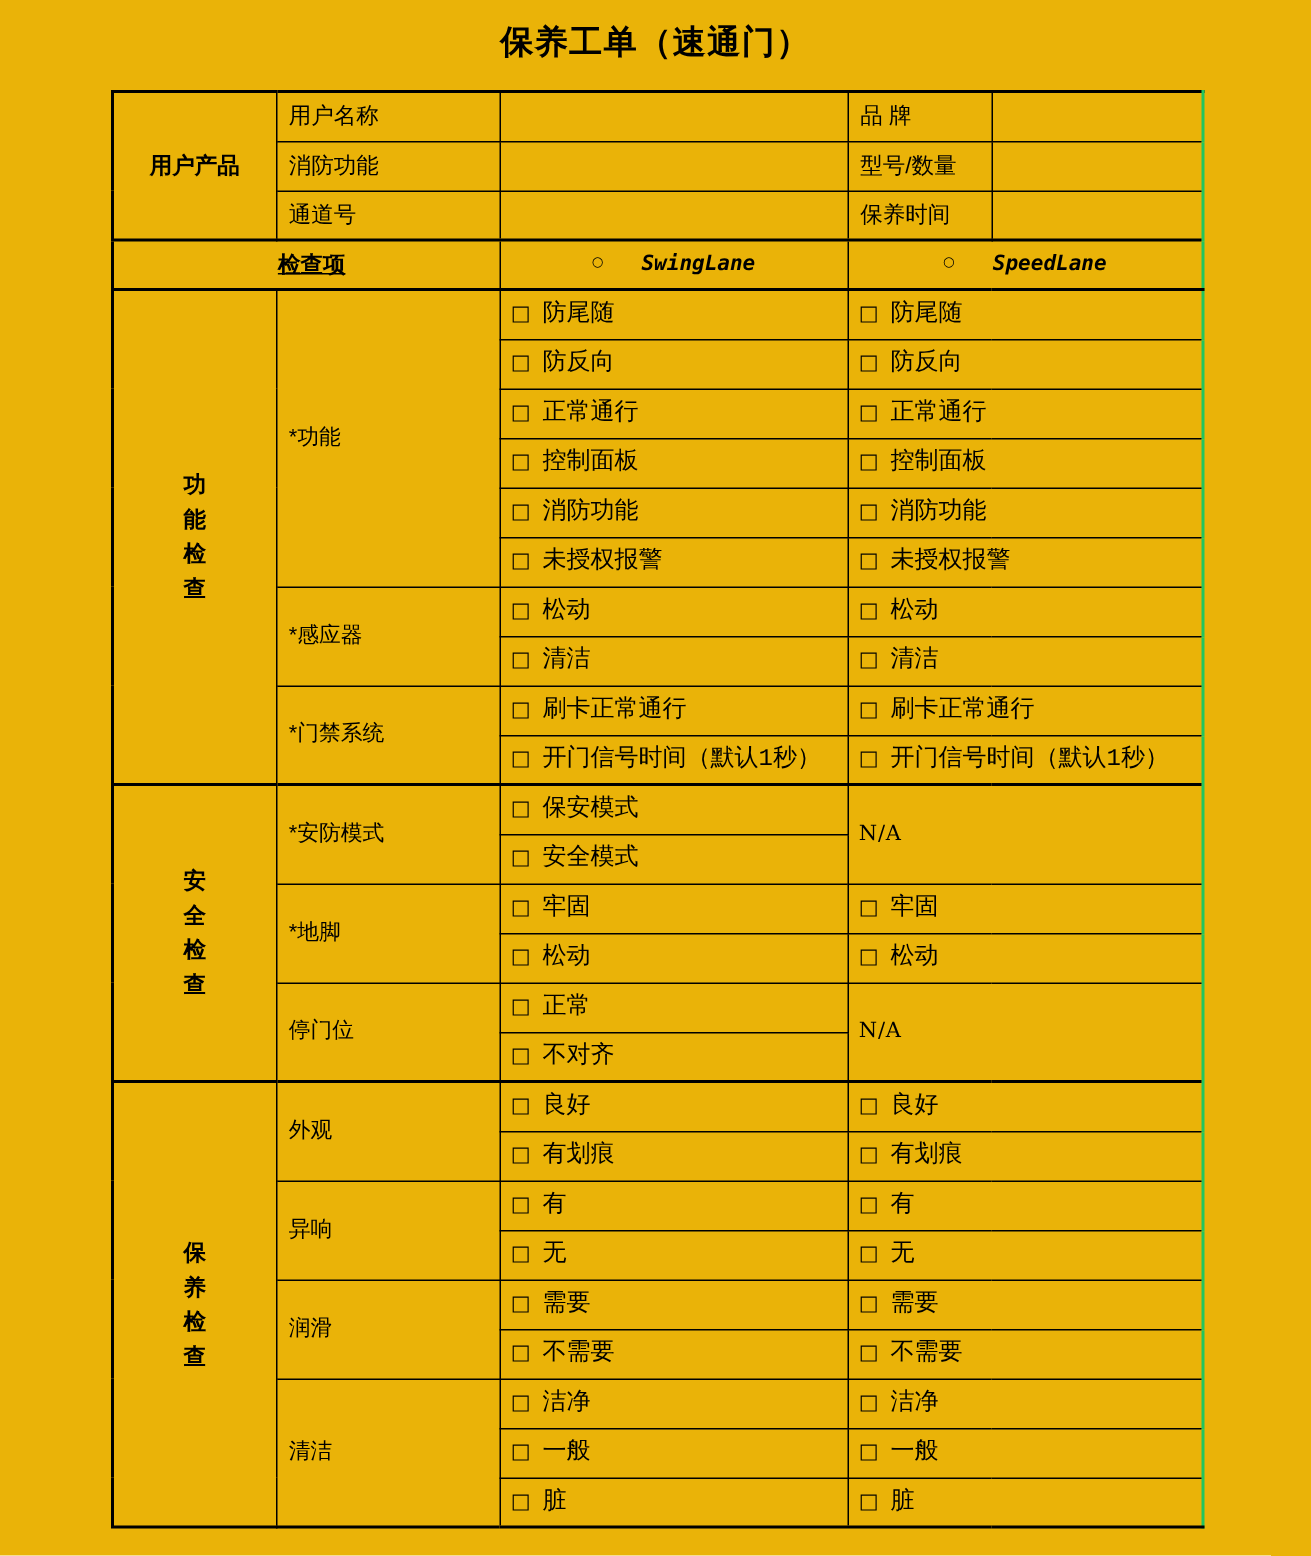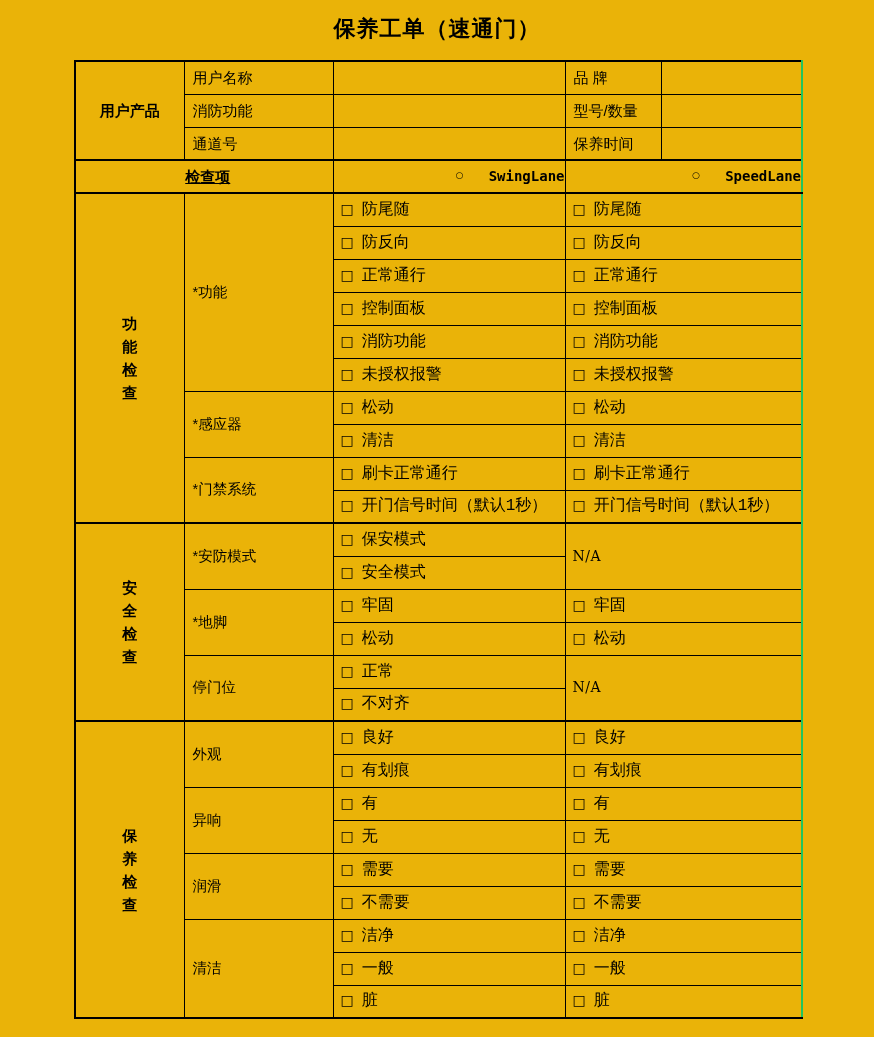--- a/index.html
+++ b/index.html
@@ -123,22 +123,23 @@
     text-align: left;
     font-family: "DejaVu Sans Mono", "Liberation Mono", monospace;
     font-weight: bold;
     font-size: 14px;
     border-top: 2px solid #000;
     border-bottom: 2px solid #000;
     padding-left: 0;
   }
   .lane-inner {
     display: block;
-    text-align: right;
+    text-align: center;
     white-space: pre;
+    font-style: italic;
   }
   .radio-mark {
     font-family: "DejaVu Sans", sans-serif;
     font-size: 9px;
     vertical-align: middle;
     position: relative;
     top: -1px;
   }
 
   .chk {

